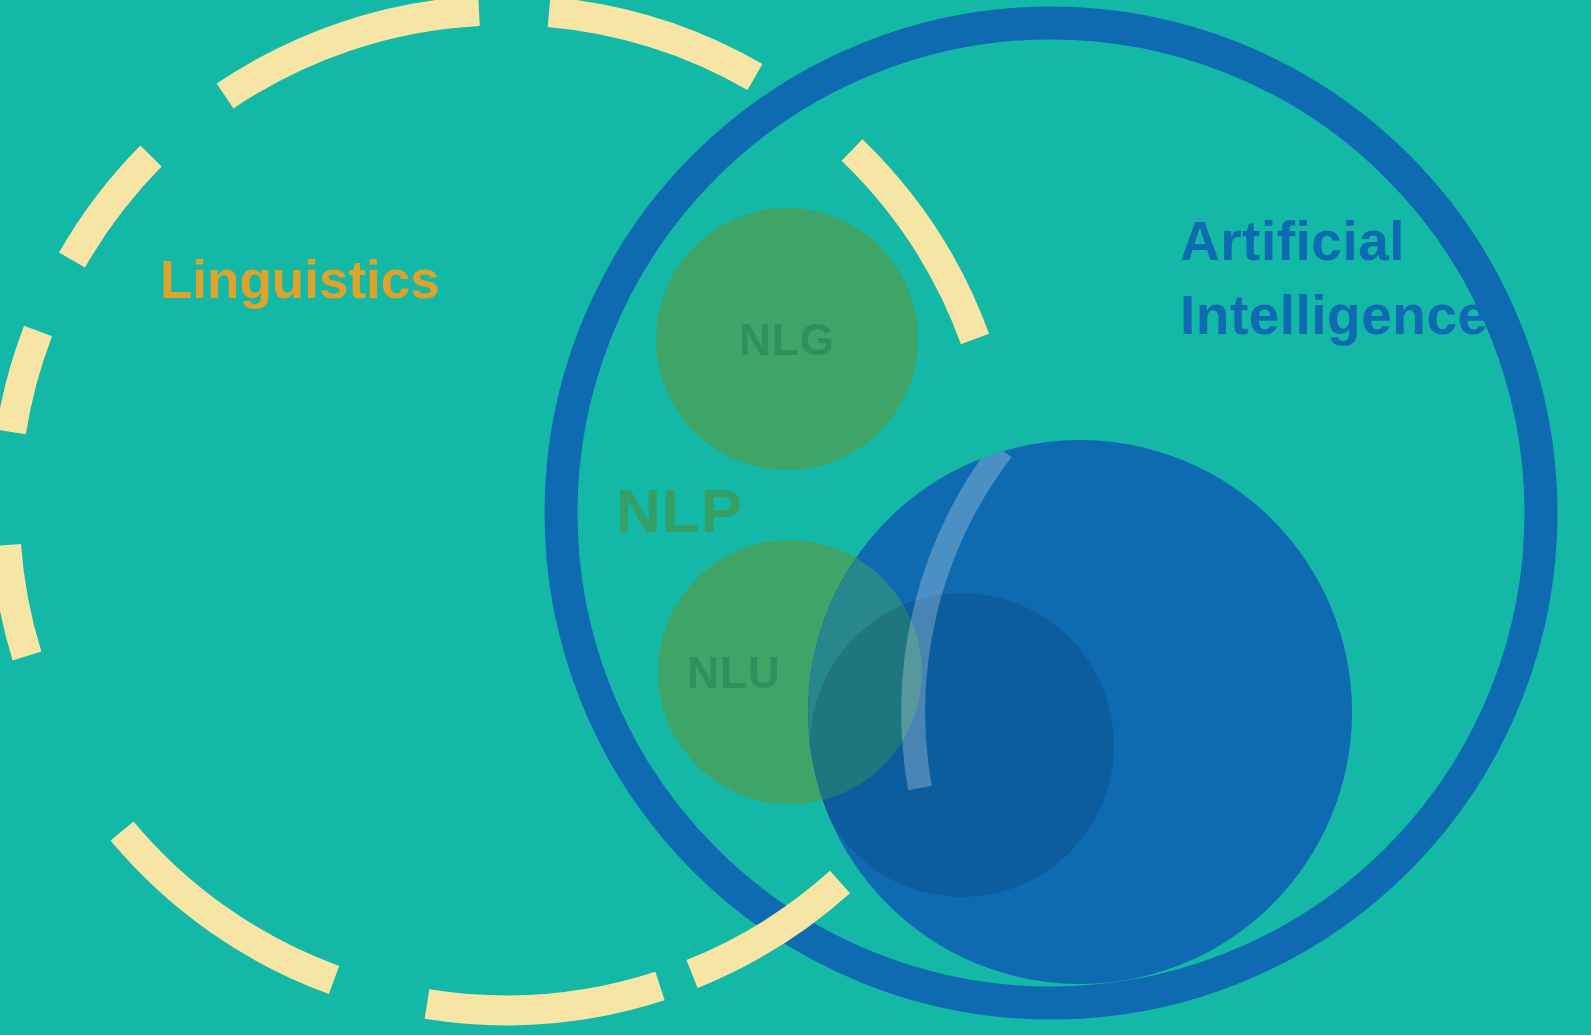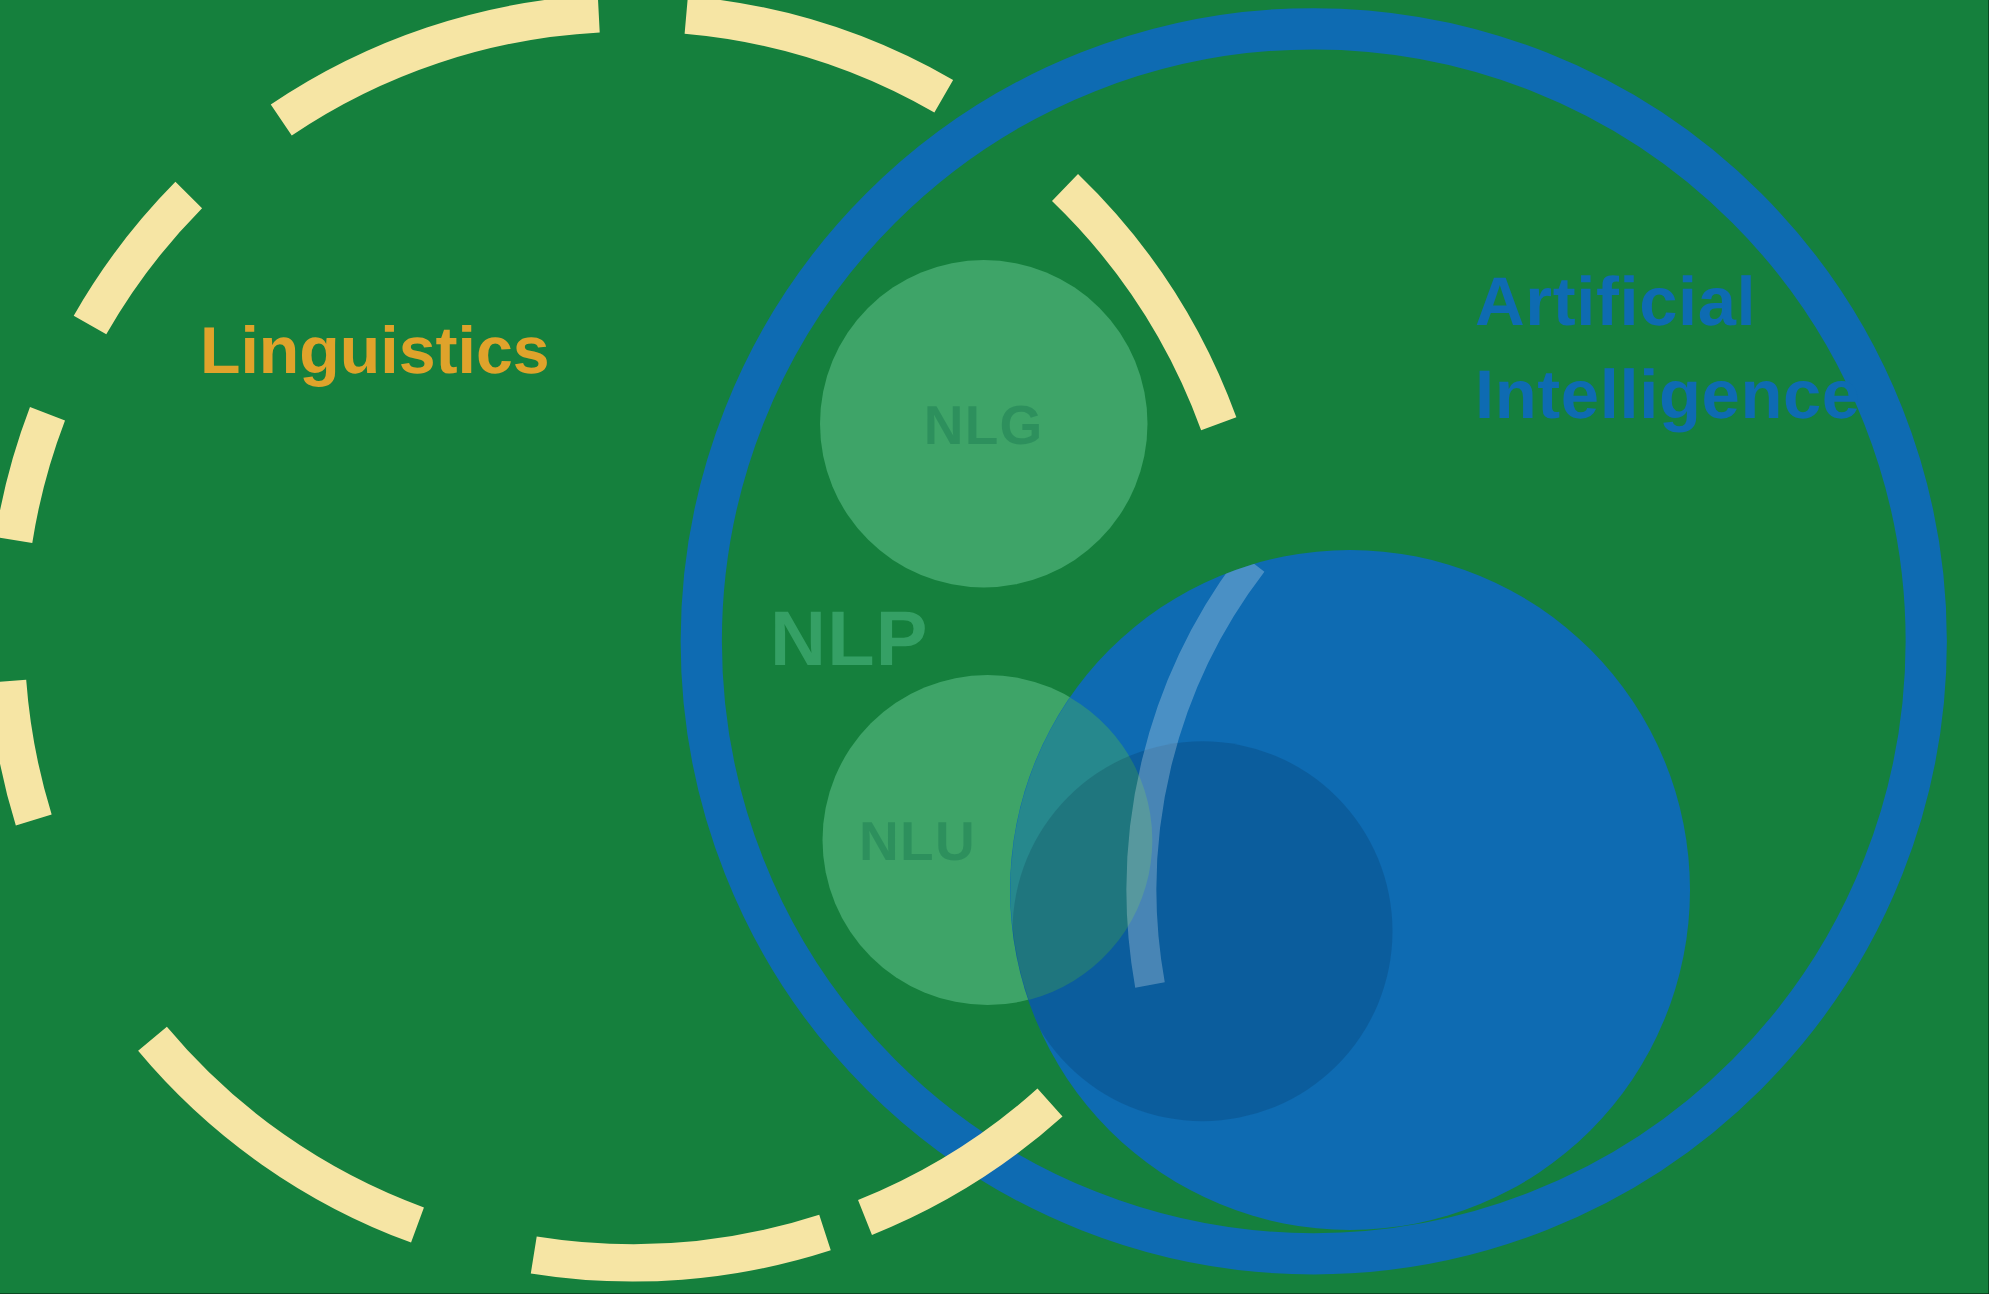--- a/index.html
+++ b/index.html
@@ -8,21 +8,21 @@
     background: #000000;
     width: 1591px;
     height: 1035px;
     overflow: hidden;
     font-family: "Liberation Sans", sans-serif;
   }
   .stage {
     position: relative;
     width: 1591px;
     height: 1035px;
-    background: #15803d;
+    background: #14b8a6;
   }
   svg { display: block; }
   text {
     font-family: "Liberation Sans", "DejaVu Sans", sans-serif;
     font-weight: 700;
   }
   .set-label-large { font-size: 55px; letter-spacing: 0.5px; }
   .linguistics-label { font-size: 53px; }
   .nlp-label { font-size: 62px; letter-spacing: 1px; }
   .inner-label { font-size: 44px; opacity: 0.5; letter-spacing: 1px; }

